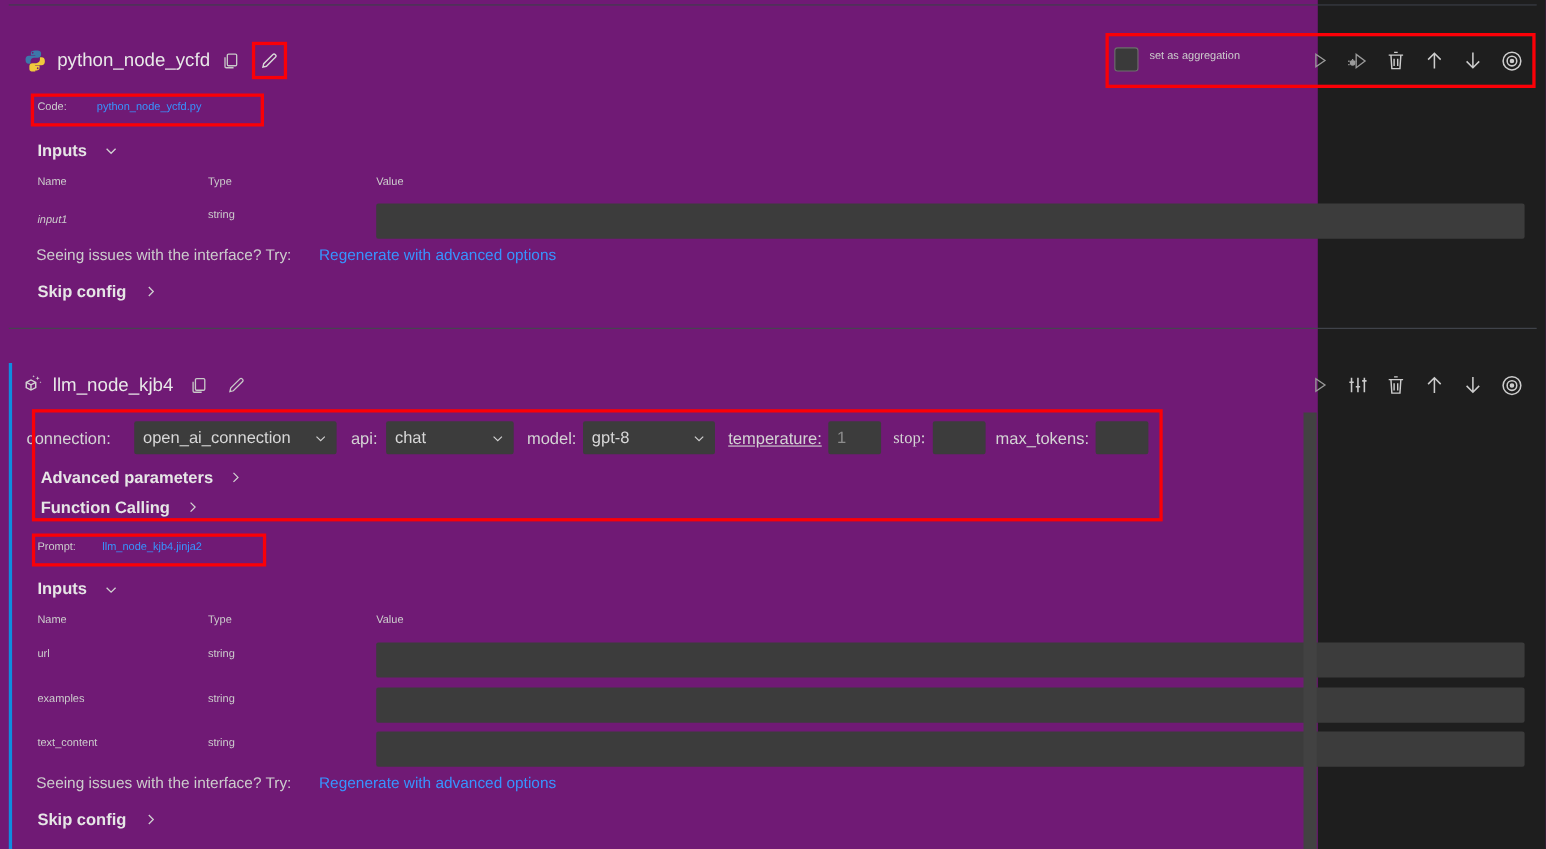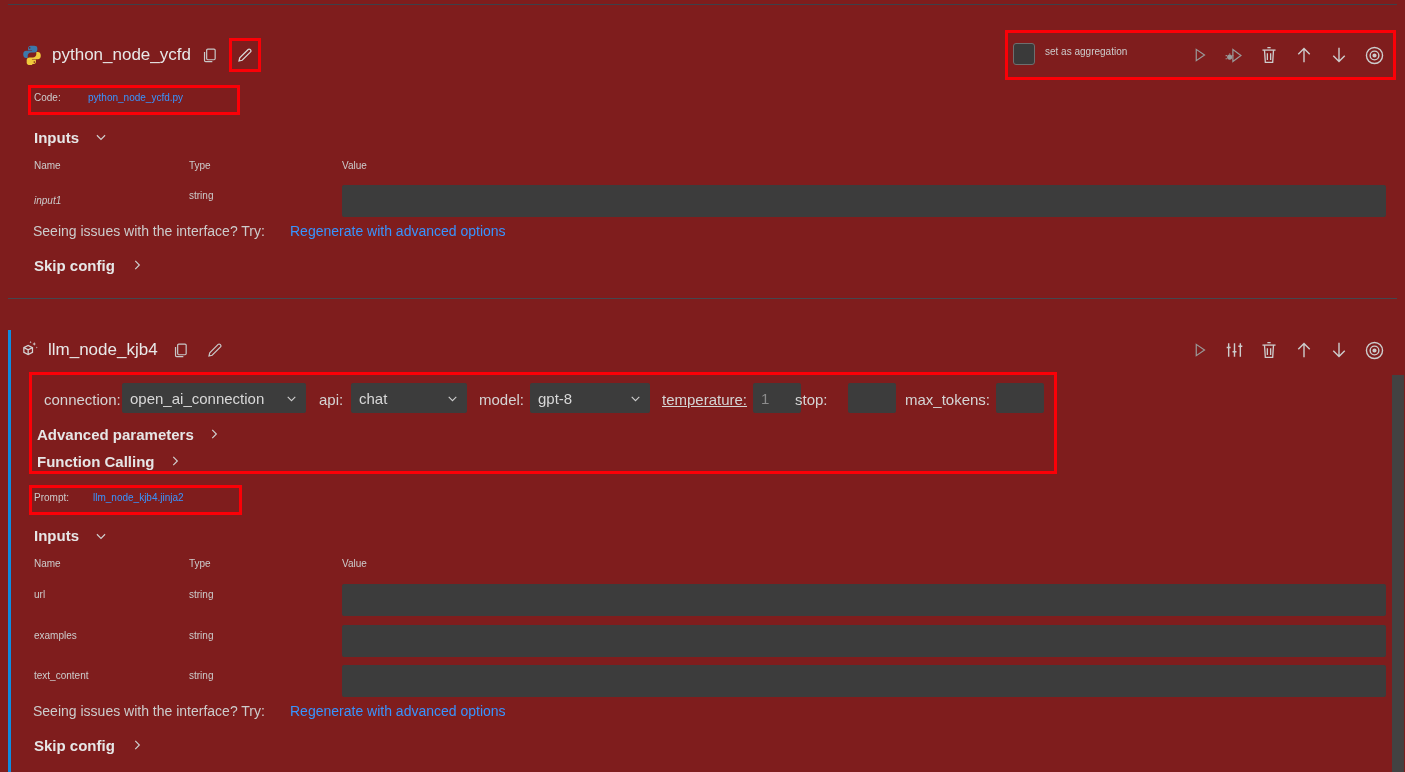--- a/index.html
+++ b/index.html
@@ -4,21 +4,21 @@
 <style>
   * { box-sizing: border-box; }
   html, body {
     margin: 0; padding: 0;
     width: 1405px; height: 772px;
     background: #1e1e1e;
     font-family: "Liberation Sans", sans-serif;
     color: #cccccc;
     overflow: hidden;
   }
-  #root { position: relative; width: 1405px; height: 772px; background: #7f1d1d; padding-left: 48px; }
+  #root { position: relative; width: 1198px; height: 772px; background: #701a75; padding-left: 48px; }
 
   .top-divider {
     position: absolute; left: 8px; top: 4px; width: 1389px; height: 1px;
     background: #3d4049;
   }
   .node-divider {
     position: absolute; left: 8px; width: 1389px; height: 1px;
     background: #44474f;
   }
 
@@ -254,21 +254,21 @@
       <div class="icon-btn" style="left:1362px; top:338px; width:24px; height:24px;">
         <svg width="21" height="21" viewBox="0 0 24 24" fill="none" stroke="#cdcdcd" stroke-width="1.6">
           <circle cx="12" cy="12" r="9.2"></circle>
             <circle cx="12" cy="12" r="5"></circle>
             <circle cx="12" cy="12" r="1.6" fill="#cdcdcd"></circle>
         </svg>
       </div>
     </div>
 
     <div>
-      <div class="inline-lbl" style="left:44px; top:391px;">connection:</div>
+      <div class="inline-lbl" style="left:24px; top:391px;">connection:</div>
       <div class="dropdown" style="left:122px; top:383px; width:184px; height:30px;">
         <span>open_ai_connection</span>
         <span class="chev">
           <svg width="13" height="13" viewBox="0 0 24 24" fill="none" stroke="#cfcfcf" stroke-width="2">
               <path d="M5 9l7 7 7-7"></path>
             </svg>
         </span>
       </div>
 
       <div class="inline-lbl" style="left:319px; top:391px;">api:</div>
@@ -289,21 +289,21 @@
               <path d="M5 9l7 7 7-7"></path>
             </svg>
         </span>
       </div>
 
       <div class="inline-lbl" style="left:662px; top:391px;text-decoration:underline;">temperature:</div>
       <div class="smallfield" style="left:753px; top:383px; width:48px; height:30px;">
         <span>1</span>
       </div>
 
-      <div class="inline-lbl" style="left:795px; top:391px;">stop:</div>
+      <div class="inline-lbl" style="left:812px; top:391px;font-family:Liberation Serif, serif;">stop:</div>
       <div class="smallfield" style="left:848px; top:383px; width:48px; height:30px;">
         <span></span>
       </div>
 
       <div class="inline-lbl" style="left:905px; top:391px;">max_tokens:</div>
       <div class="smallfield" style="left:996px; top:383px; width:48px; height:30px;">
         <span></span>
       </div>
 
       <div class="lbl-bold" style="position:absolute; left:37px; top:426px;">Advanced parameters</div>

